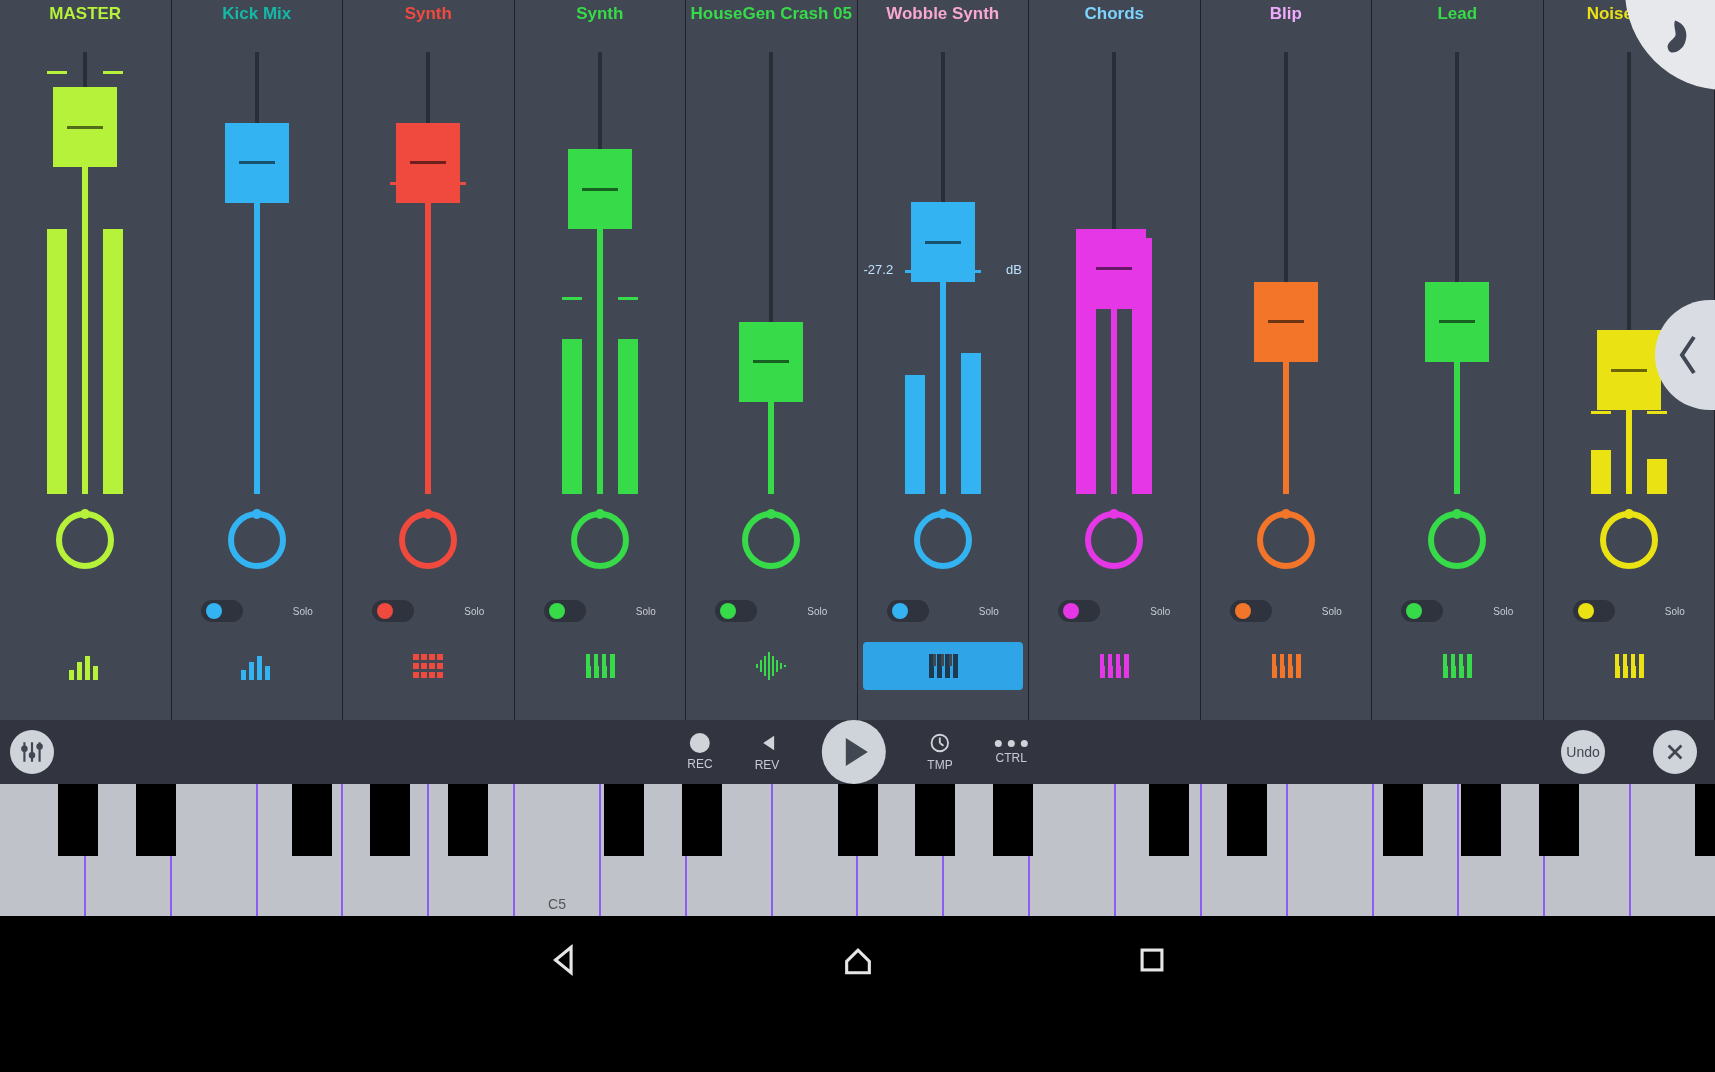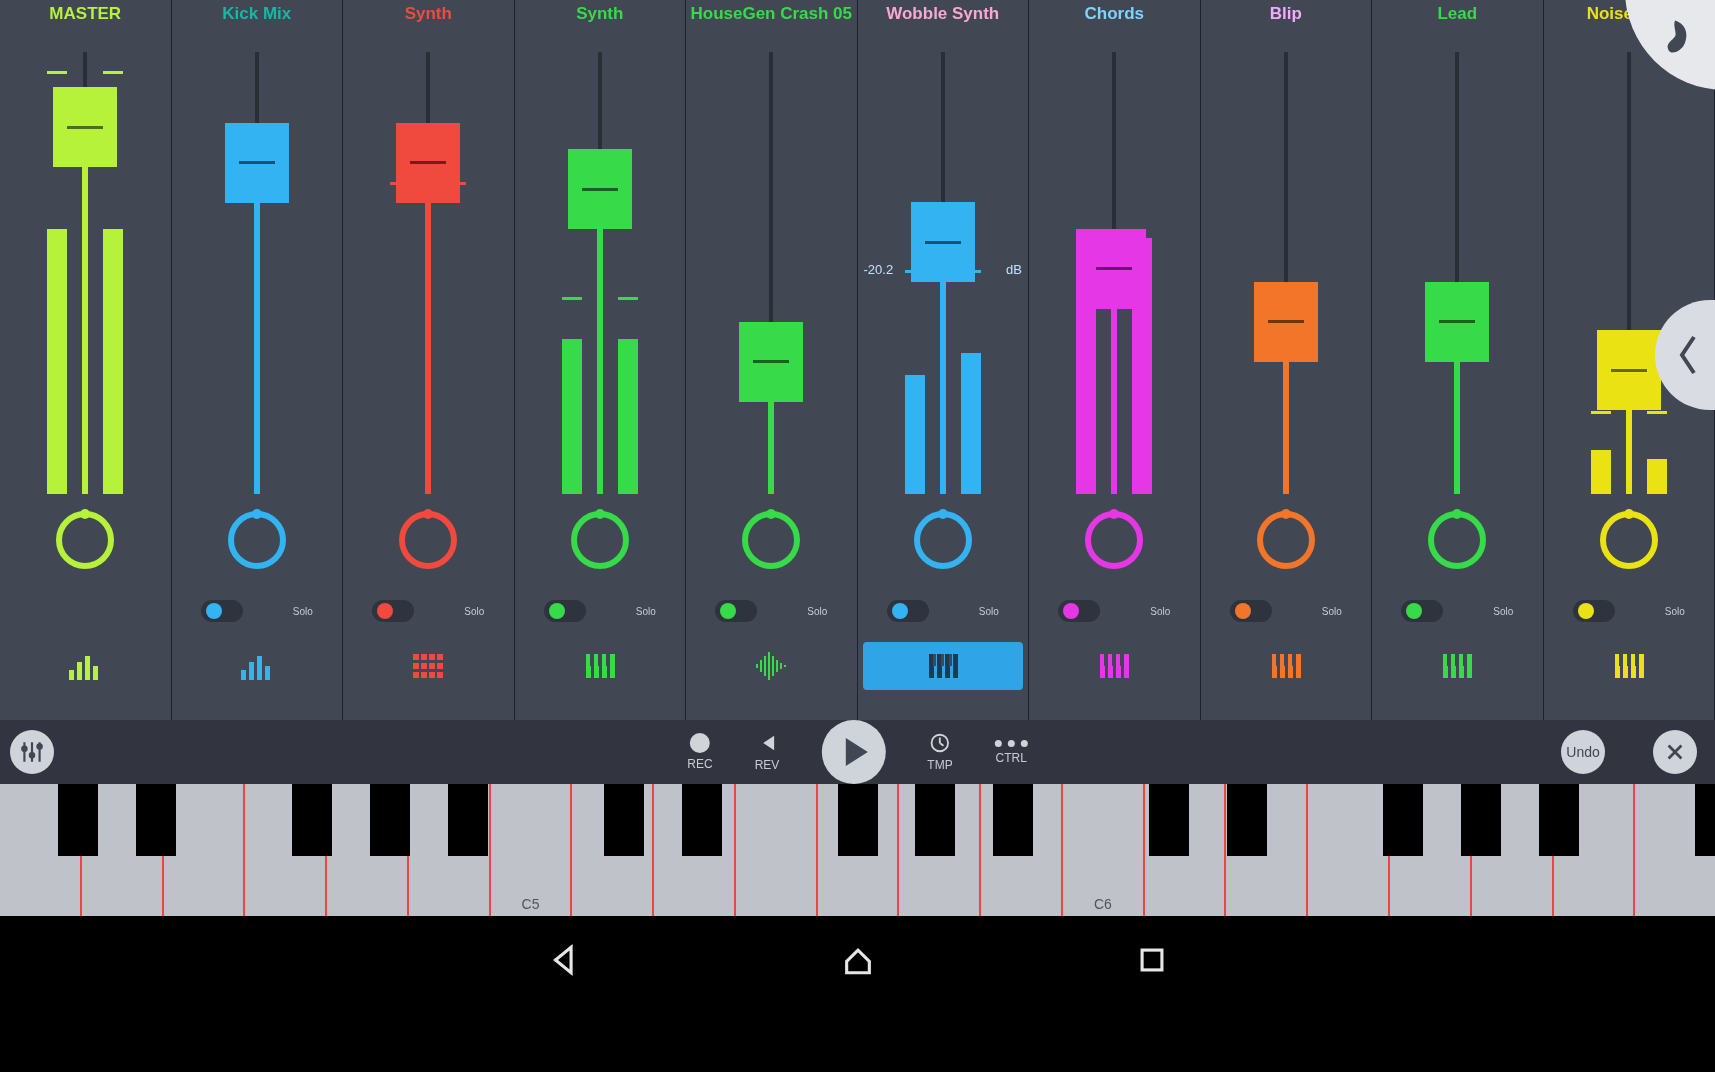--- a/index.html
+++ b/index.html
@@ -33,21 +33,21 @@
 .tcircle{width:44px;height:44px;border-radius:50%;background:#cfd3da;display:flex;align-items:center;justify-content:center;}
 .tcircle.big{width:64px;height:64px;}
 .rec-dot{width:20px;height:20px;border-radius:50%;background:#d0d3d8;}
 .play-tri{width:0;height:0;border-left:22px solid #414753;border-top:14px solid transparent;border-bottom:14px solid transparent;margin-left:6px;}
 .tmini{display:flex;flex-direction:column;align-items:center;gap:4px;color:#c7cbd3;font-size:12px;}
 .tmini svg{width:22px;height:22px;fill:#d0d3d8;}
 .tbar{position:absolute;inset:0;display:flex;align-items:center;}
 .klabel{position:absolute;bottom:4px;left:50%;transform:translateX(-50%);font-size:14px;color:#555;}
 .keyboard{position:absolute;top:724px;left:0;width:1715px;height:192px;background:#000;z-index:1;}
 .white-keys{position:absolute;top:60px;left:0;right:0;bottom:0;display:flex;}
-.wkey{flex:1;background:#bfc2c8;border-right:2px solid #ef4444;position:relative;}
+.wkey{flex:1;background:#bfc2c8;border-right:2px solid #8b5cf6;position:relative;}
 .wkey:last-child{border-right:none;}
 .bkey{position:absolute;top:60px;width:40px;height:72px;background:#000;z-index:3;}
 .navbar{position:absolute;top:916px;left:0;width:1715px;height:92px;background:#000;display:flex;align-items:center;justify-content:center;gap:260px;}
 .navbtn svg{width:34px;height:34px;fill:none;stroke:#e6e6e6;stroke-width:2.2;}
 .fl-logo{position:absolute;top:-10px;right:-10px;width:100px;height:100px;border-bottom-left-radius:100px;background:#e6e8ec;display:flex;align-items:center;justify-content:center;z-index:5;}
 .fl-logo svg{width:46px;height:46px;}
 .slide-tab{position:absolute;right:-6px;top:300px;width:66px;height:110px;border-top-left-radius:55px;border-bottom-left-radius:55px;background:#d9dce2;display:flex;align-items:center;justify-content:center;z-index:5;}
 .slide-tab svg{width:30px;height:40px;fill:none;stroke:#414753;stroke-width:4;}
 .levels-btn{position:absolute;left:10px;top:10px;}
 .levels-btn svg{width:26px;height:26px;stroke:#414753;stroke-width:2;fill:none;}
@@ -243,21 +243,21 @@
           <div class="rail"></div>
           <div class="stem" style="background:#34b3f2;top:190.27999999999997px;height:251.72000000000003px"></div>
           <div class="meterL" style="background:#34b3f2;left:calc(50% - 38px);height:119.34px"></div>
           <div class="meterR" style="background:#34b3f2;left:calc(50% + 18px);height:141.44px"></div>
           <div class="peakL" style="background:#34b3f2;left:calc(50% - 38px);bottom:221px"></div>
           <div class="peakR" style="background:#34b3f2;left:calc(50% + 18px);bottom:221px"></div>
           <div class="thumb" style="background:#34b3f2;top:150.27999999999997px">
             <div class="tick"></div>
           </div>
           <div class="db-label" style="top:210.27999999999997px">
-            <span class="db-l">-20.2</span>
+            <span class="db-l">-27.2</span>
             <span class="db-r">dB</span>
           </div>
         </div>
         <div class="pan"><svg viewBox="0 0 68 68">
             <circle cx="34" cy="34" r="26" fill="none" stroke="#34b3f2" stroke-width="6"></circle>
             <circle cx="34" cy="8" r="5" fill="#34b3f2" transform="rotate(0 34 34)"></circle>
           </svg></div>
         <div class="solo-row">
           <div class="pill">
             <div class="dot" style="background:#34b3f2"></div>
@@ -517,23 +517,20 @@
         <div class="wkey"></div>
         <div class="wkey">
           <span class="klabel">C5</span>
         </div>
         <div class="wkey"></div>
         <div class="wkey"></div>
         <div class="wkey"></div>
         <div class="wkey"></div>
         <div class="wkey"></div>
         <div class="wkey"></div>
-        <div class="wkey">
-          <span class="klabel">C6</span>
-        </div>
         <div class="wkey"></div>
         <div class="wkey"></div>
         <div class="wkey"></div>
         <div class="wkey"></div>
         <div class="wkey"></div>
         <div class="wkey"></div>
         <div class="wkey"></div>
       </div>
   <div class="bkey" style="left: 57.9545px;"></div>
       <div class="bkey" style="left: 135.909px;"></div>

